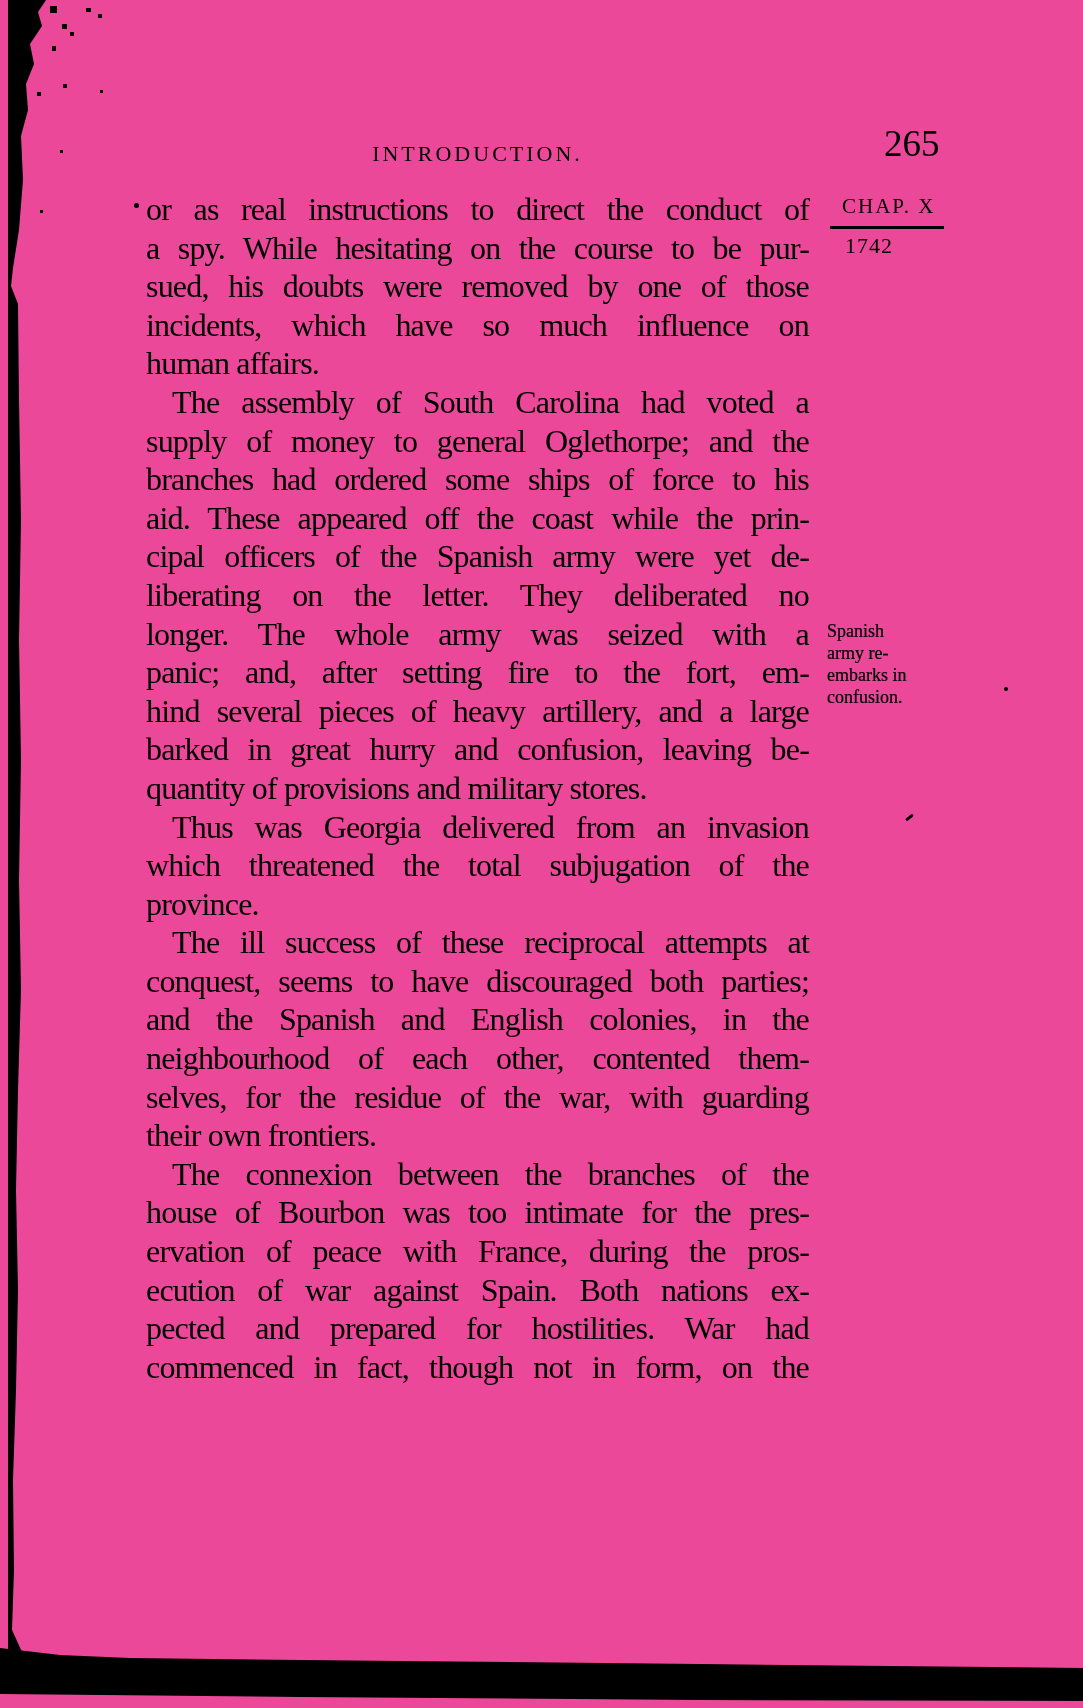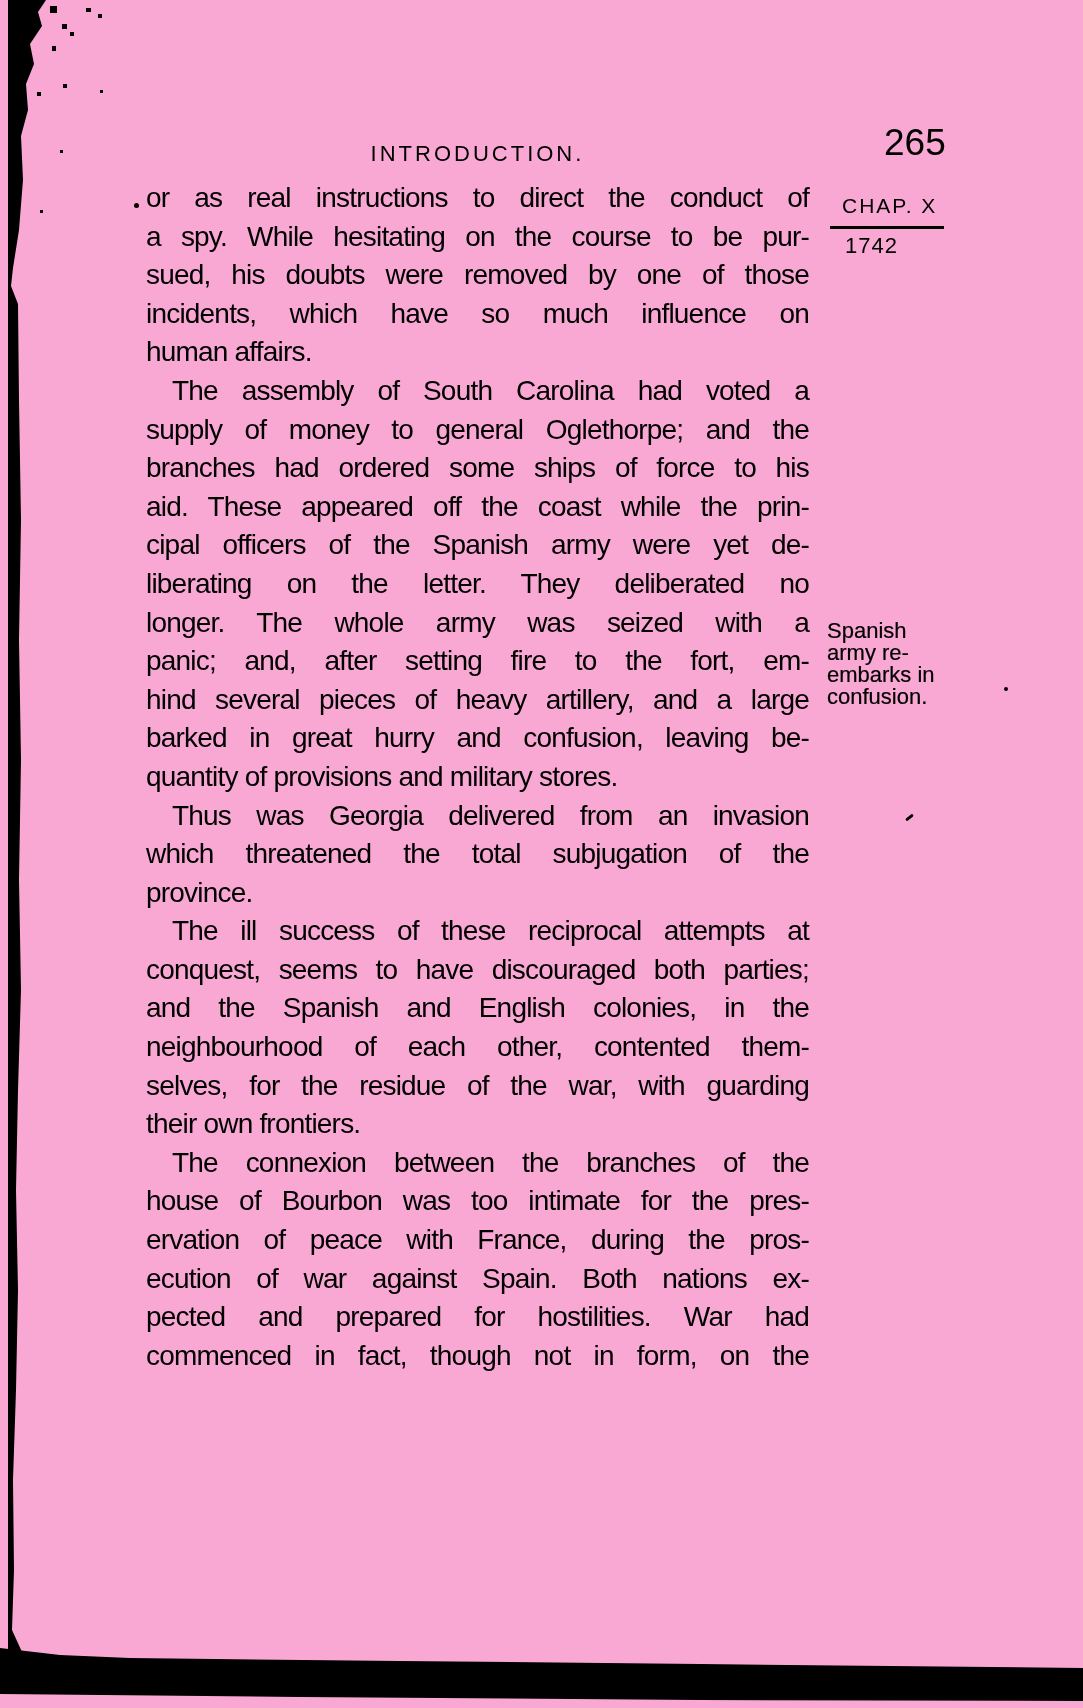--- a/index.html
+++ b/index.html
@@ -1,23 +1,23 @@
 <!DOCTYPE html>
 <html><head>
 <meta charset="utf-8">
 <style>
   html, body { margin: 0; padding: 0; }
   body { background: #888; }
   .page {
     position: relative;
     width: 1083px;
     height: 1708px;
-    background: #f9a8d4;
+    background: #ec4899;
     overflow: hidden;
-    font-family: Liberation Sans, sans-serif;
+    font-family: Liberation Serif, serif;
     color: #000000;
   }
   .scan-artifacts {
     position: absolute;
     left: 0; top: 0;
     width: 1083px; height: 1708px;
     pointer-events: none;
   }
   .running-header {
     position: absolute;
@@ -48,31 +48,31 @@
   .year-label {
     position: absolute;
     left: 845px; top: 233px;
     font-size: 22px;
     letter-spacing: 1px;
   }
   .margin-note {
     position: absolute;
     left: 827px; top: 620px;
     width: 170px;
-    font-size: 22px;
+    font-size: 18px;
     line-height: 22px;
     font-weight: bold;
     -webkit-text-stroke: 0.2px #000;
     font-weight: normal;
   }
   .body-column {
     position: absolute;
-    left: 146px; top: 179px;
+    left: 146px; top: 190px;
     width: 663px;
-    font-size: 28px;
+    font-size: 32px;
     line-height: 38.6px;
     letter-spacing: -0.8px;
   }
   .body-column .line {
     text-align: justify;
     text-align-last: justify;
   }
   .body-column .line.last {
     text-align-last: left;
   }

